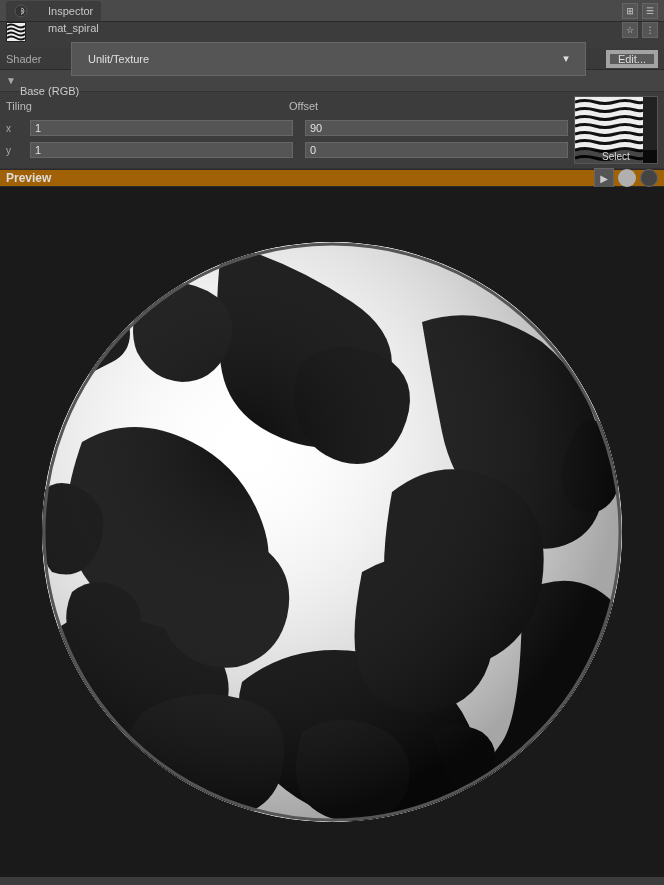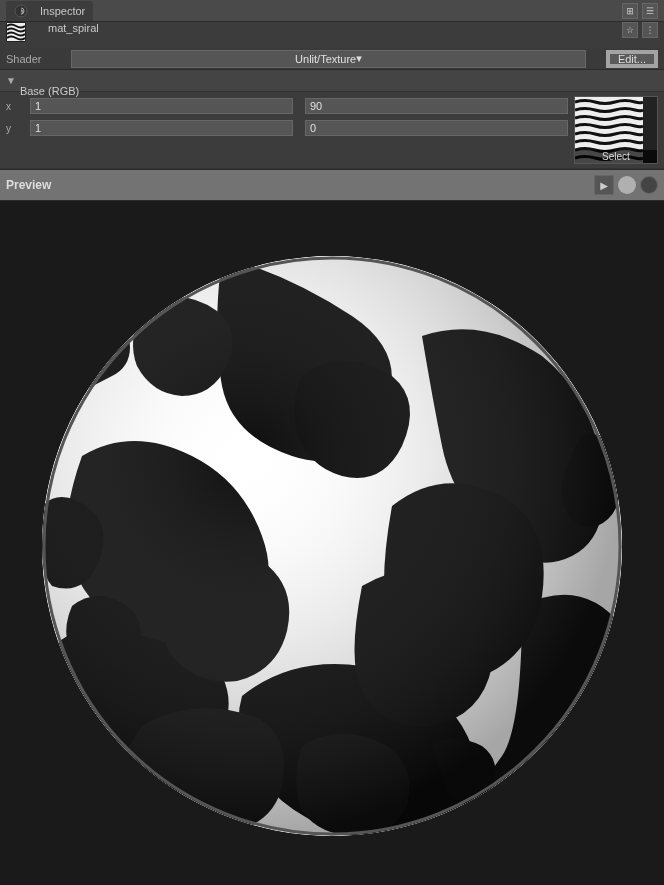--- a/index.html
+++ b/index.html
@@ -18,21 +18,21 @@
       display: flex;
       align-items: center;
       background: #4a4a4a;
       height: 22px;
       padding: 0 6px;
       border-bottom: 1px solid #2a2a2a;
     }
     .title-bar-tab {
       display: flex;
       align-items: center;
-      gap: 12px;
+      gap: 20px;
       background: #3c3c3c;
       padding: 2px 8px;
       height: 20px;
       border-radius: 3px 3px 0 0;
     }
     .title-bar-icons {
       margin-left: auto;
       display: flex;
       gap: 4px;
       align-items: center;
@@ -81,26 +81,26 @@
     }
     .shader-label {
       color: #aaa;
       min-width: 45px;
     }
     .shader-dropdown {
       flex: 1;
       background: #555;
       border: 1px solid #666;
       color: #e0e0e0;
-      height: 18px;
+      height: 34px;
       padding: 0 16px;
       font-size: 11px;
       display: flex;
       align-items: center;
-      justify-content: center;
+      justify-content: space-between;
     }
     .shader-edit-btn {
       background: #5a5a5a;
       border: 4px solid #a3a3a3;
       color: #ddd;
       height: 18px;
       padding: 0 8px;
       font-size: 11px;
       cursor: pointer;
       display: flex;
@@ -184,22 +184,22 @@
       color: #ddd;
       font-size: 10px;
       text-align: center;
       padding: 1px 0;
     }
 
     
     .preview-header {
       display: flex;
       align-items: center;
-      background: #737373;
-      height: 32px;
+      background: #a16207;
+      height: 18px;
       padding: 0 6px;
       gap: 20px;
       border-top: 1px solid #2a2a2a;
       border-bottom: 1px solid #2a2a2a;
     }
     .preview-title {
       font-size: 12px;
       color: #ddd;
       font-weight: bold;
     }
@@ -318,20 +318,26 @@
 </div>
 
 <div class="section-header">
   <span class="section-arrow">▼</span>
   <span class="section-title">Base (RGB)</span>
 </div>
 
 <div class="texture-section">
   <div class="texture-params">
 
+    <div class="param-row">
+      <span class="param-group-label">Tiling</span>
+      <div style="flex:1"></div>
+      <span class="param-group-label">Offset</span>
+      <div style="flex:1"></div>
+    </div>
 
     <div class="param-row">
       <span class="param-label">x</span>
       <input class="param-field" type="text" style="flex: 1 1 0%; margin-right: 8px;" value="1">
       <input class="param-field" type="text" style="flex: 1 1 0%;" value="90">
     </div>
 
     <div class="param-row">
       <span class="param-label">y</span>
       <input class="param-field" type="text" style="flex: 1 1 0%; margin-right: 8px;" value="1">

